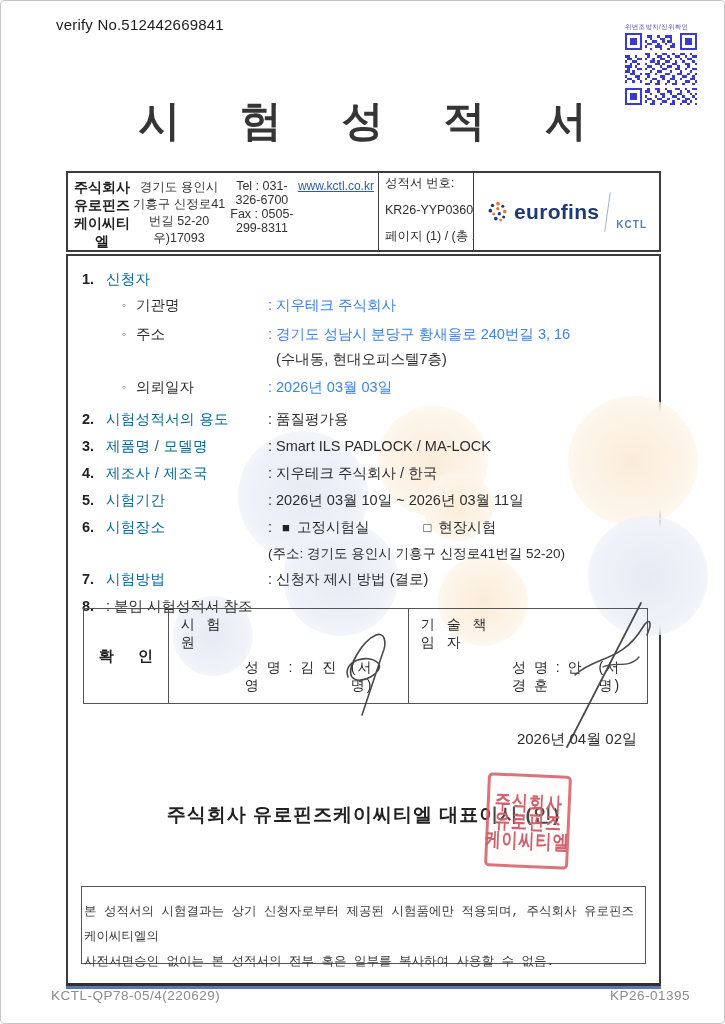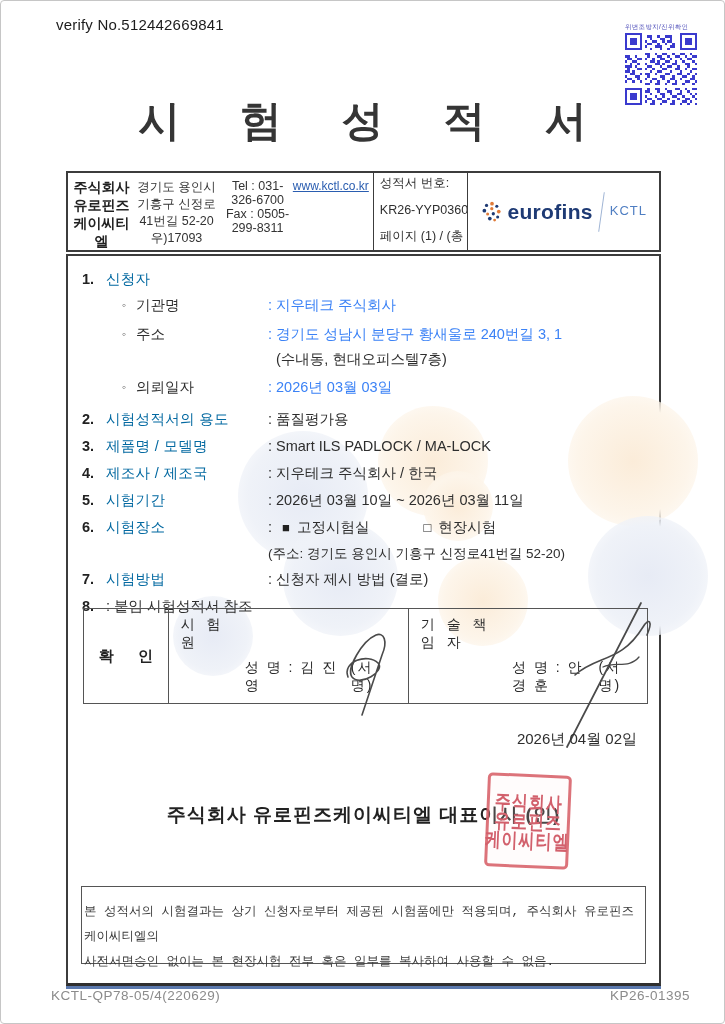--- a/index.html
+++ b/index.html
@@ -54,21 +54,21 @@
     font-size:12.5px; color:#2f2f2f; white-space:nowrap; overflow:hidden;
   }
   .hcell-logo {
     flex:1; border-left:1.5px solid #3c3c3c;
     display:flex; align-items:center; justify-content:center; gap:8px;
     padding:12px;
   }
   .eurofins-row { display:flex; align-items:center; gap:4px; }
   .eurofins-text { font-size:21px; font-weight:bold; color:#1e3a74; letter-spacing:0.3px; }
   .logo-divider { width:1px; height:40px; background:#9fb4d4; transform:rotate(8deg); }
-  .kctl-text { font-size:13px; font-weight:normal; color:#4f7ec2; align-self:flex-end; margin-bottom:20px; letter-spacing:1px; }
+  .kctl-text { font-size:10px; font-weight:bold; color:#4f7ec2; align-self:flex-end; margin-bottom:8px; letter-spacing:1px; }
   
   .main-box {
     position:absolute; left:65px; top:253px; width:595px; height:732px;
     border:2px solid #3c3c3c;
     border-bottom:3px solid #2f2f2f;
     box-shadow:0 3px 0 #5b79ae;
     background:#fff;
   }
   .wm { position:absolute; border-radius:50%; z-index:0; }
   .wm-peach { background:radial-gradient(circle, #fbecd9 0%, #fdf5ea 60%, rgba(255,255,255,0) 100%); }
@@ -378,21 +378,21 @@
       </div>
       <div class="subrow">
         <span class="sub-bullet">◦</span>
         <span class="sub-key">기관명</span>
         <span class="sub-value">: 지우테크 주식회사</span>
       </div>
       <div class="gap4"></div>
       <div class="subrow">
         <span class="sub-bullet">◦</span>
         <span class="sub-key">주소</span>
-        <span class="sub-value">: 경기도 성남시 분당구 황새울로 240번길 3, 1</span>
+        <span class="sub-value">: 경기도 성남시 분당구 황새울로 240번길 3, 16</span>
       </div>
       <div class="sub-value2">(수내동, 현대오피스텔7층)</div>
       <div class="gap4"></div>
       <div class="subrow">
         <span class="sub-bullet">◦</span>
         <span class="sub-key">의뢰일자</span>
         <span class="sub-value">: 2026년 03월 03일</span>
       </div>
       <div class="gap6"></div>
 
@@ -475,21 +475,21 @@
     <div class="rep-line">주식회사 유로핀즈케이씨티엘 대표이사 (인)</div>
 
     <div class="seal">
       <div>주식회사</div>
       <div>유로핀즈</div>
       <div>케이씨티엘</div>
     </div>
 
     <div class="disclaimer">
       <div>본 성적서의 시험결과는 상기 신청자로부터 제공된 시험품에만 적용되며, 주식회사 유로핀즈케이씨티엘의</div>
-      <div>사전서면승인 없이는 본 현장시험 전부 혹은 일부를 복사하여 사용할 수 없음.</div>
+      <div>사전서면승인 없이는 본 성적서의 전부 혹은 일부를 복사하여 사용할 수 없음.</div>
     </div>
   </div>
 
   <div class="footer-codes">
     <span>KCTL-QP78-05/4(220629)</span>
     <span>KP26-01395</span>
   </div>
 
 </div>
 

